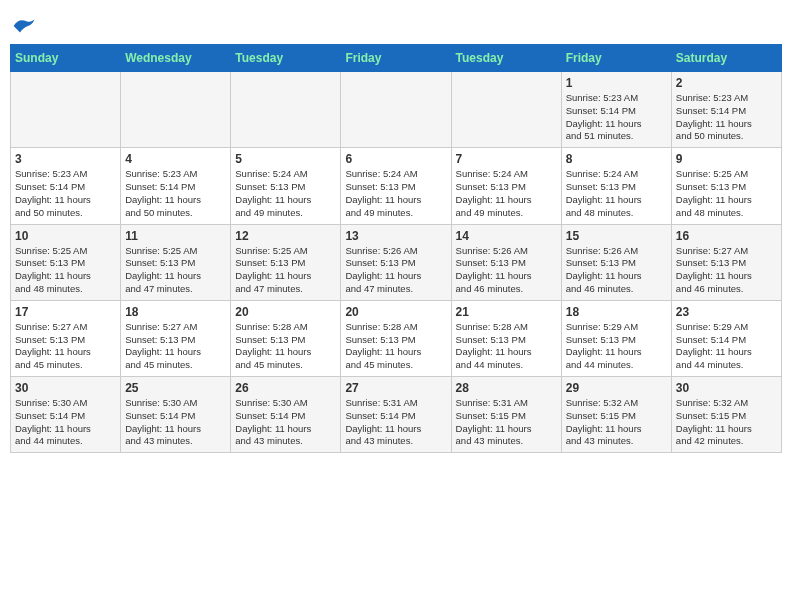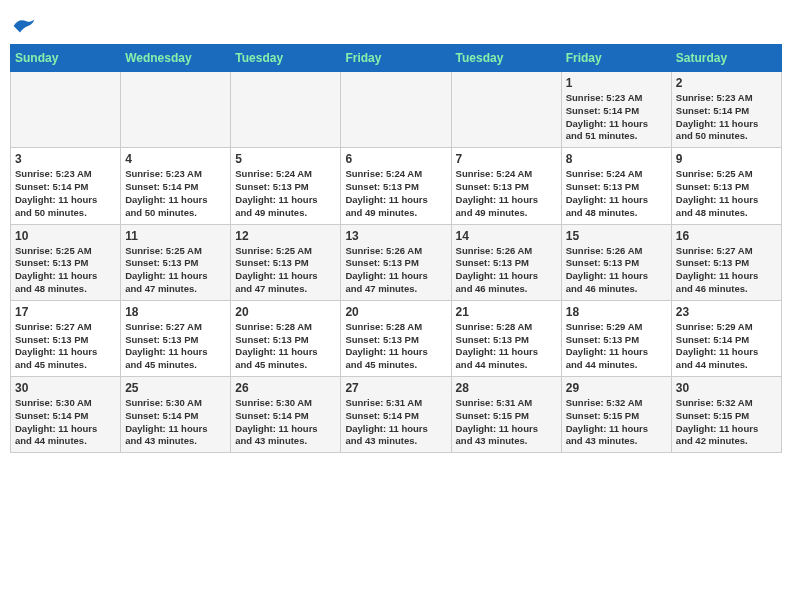--- a/index.html
+++ b/index.html
@@ -85,21 +85,20 @@
     .day-num {
       font-size: 12px;
       font-weight: bold;
       display: block;
       margin-bottom: 2px;
     }
     .day-info {
       font-size: 9.5px;
       line-height: 1.35;
       color: #333;
-      font-weight: bold;
     }
     .empty {
       background-color: #f5f5f5 !important;
     }
   </style>
 </head>
 <body>
 
 <div class="header">
   <div class="logo">

